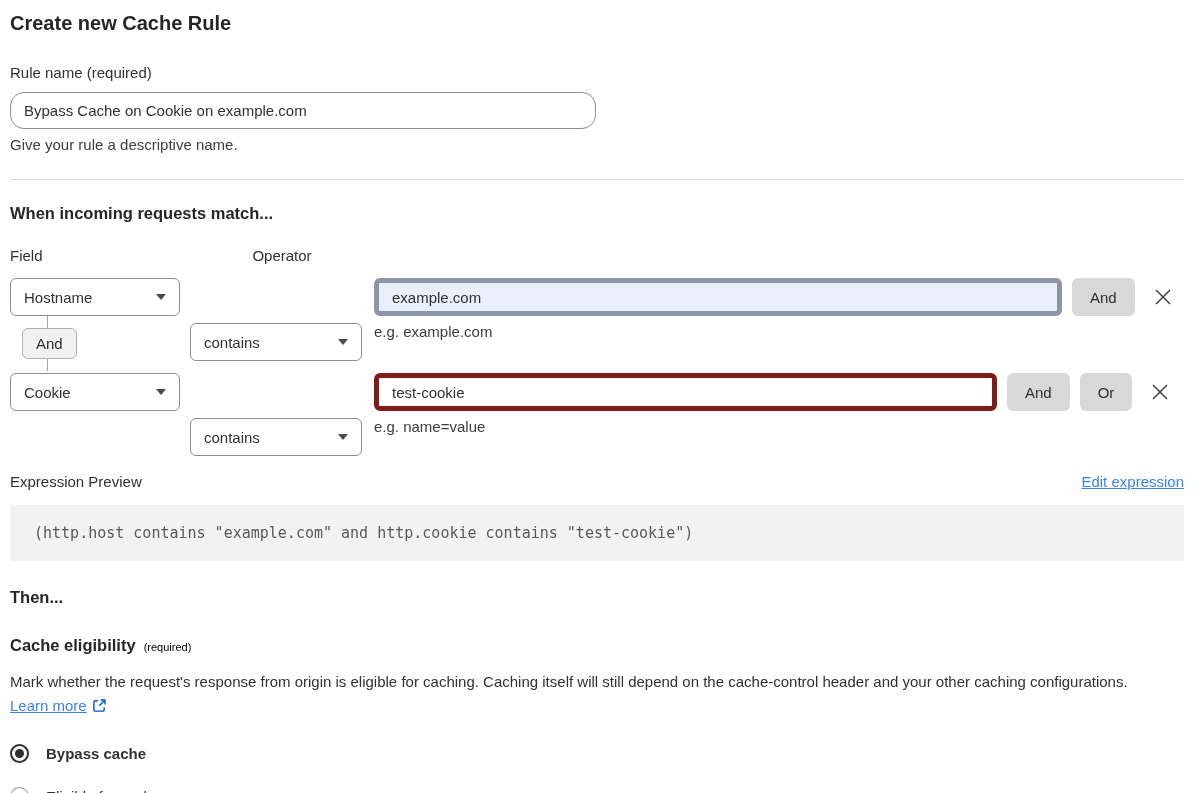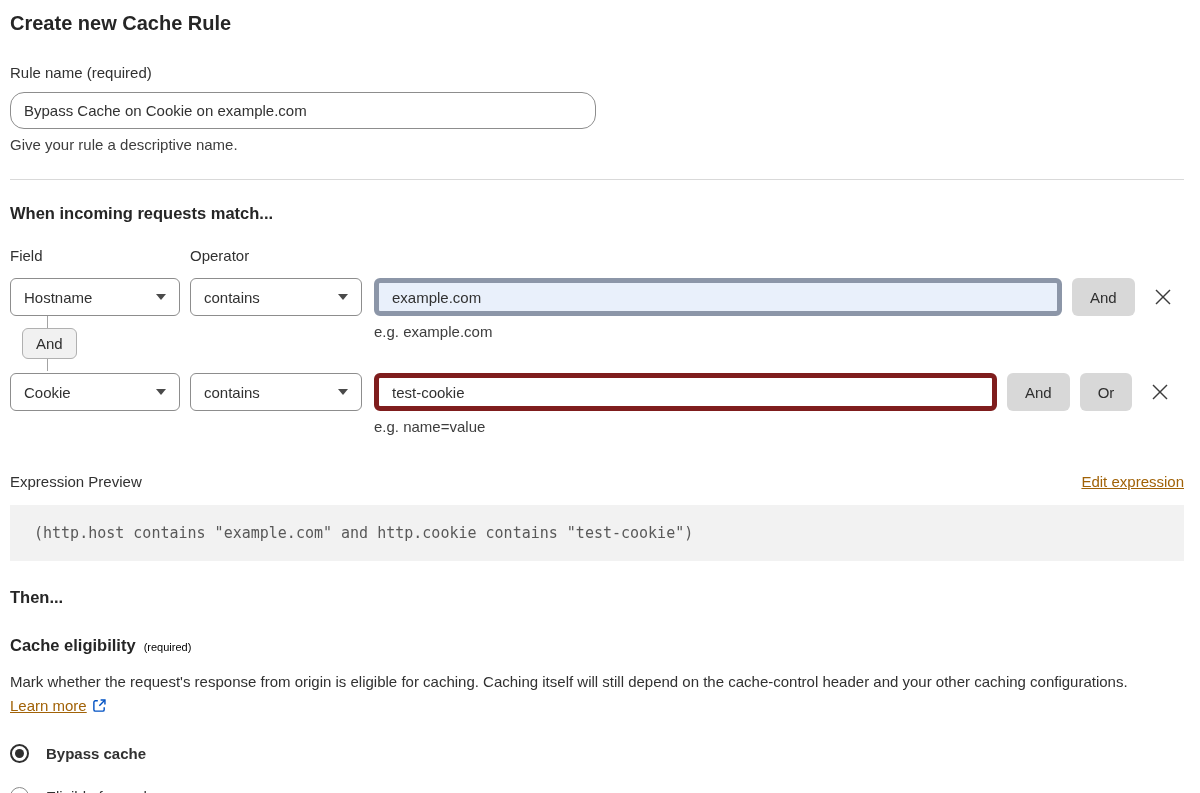--- a/index.html
+++ b/index.html
@@ -36,33 +36,33 @@
 
   .divider { margin-top: 26px; border: none; border-top: 1px solid #d9d9d9; }
 
   .section-heading {
     margin: 0; margin-top: 24px;
     font-size: 16.5px; font-weight: 700; color: #262626;
   }
 
   .col-labels { display: flex; margin-top: 24px; font-size: 15px; }
   .col-field { width: 180px; }
-  .col-operator { width: 184px; }
+  .col-operator { width: 184px; text-align: center; }
   .col-value { flex: 1; }
 
   .row { display: flex; align-items: stretch; margin-top: 14px; height: 38px; }
 
   .select {
     height: 38px; border: 1px solid #8d8d8d; border-radius: 6px;
     background: #fff;
     display: flex; align-items: center; justify-content: space-between;
     padding: 0 13px; font-size: 15px; cursor: pointer;
   }
   .select-field { width: 170px; margin-right: 10px; }
-  .select-operator { width: 172px; margin-right: 12px; }
+  .select-operator { width: 172px; margin-right: 12px; margin-top: 45px; }
   .caret {
     width: 0; height: 0;
     border-left: 5px solid transparent;
     border-right: 5px solid transparent;
     border-top: 6px solid #4a4a4a;
   }
 
   .value-input {
     height: 38px; border: 5px solid #7f1d1d; border-radius: 6px;
     padding: 0 13px; font-size: 15px; color: #313131;
@@ -93,21 +93,21 @@
     display: inline-block; margin-left: 12px;
     border: 1px solid #b0b0b0; border-radius: 6px;
     background: #f1f1f1; color: #2f2f2f;
     padding: 6px 13px; font-size: 15px; cursor: pointer;
   }
   .after-row2 { margin-bottom: 38px; }
   .after-row2 .hint { padding-top: 7px; }
 
   .expr-header { display: flex; justify-content: space-between; align-items: baseline; }
   .expr-label { font-size: 15px; }
-  .link { color: #a16207; text-decoration: underline; font-size: 15px; cursor: pointer; }
+  .link { color: #3b82f6; text-decoration: underline; font-size: 15px; cursor: pointer; }
 
   .code-block {
     margin-top: 15px;
     background: #f2f2f2;
     padding: 19px 24px;
     font-family: "DejaVu Sans Mono", monospace;
     font-size: 15px; color: #595959;
     white-space: pre; overflow: hidden;
   }
 

